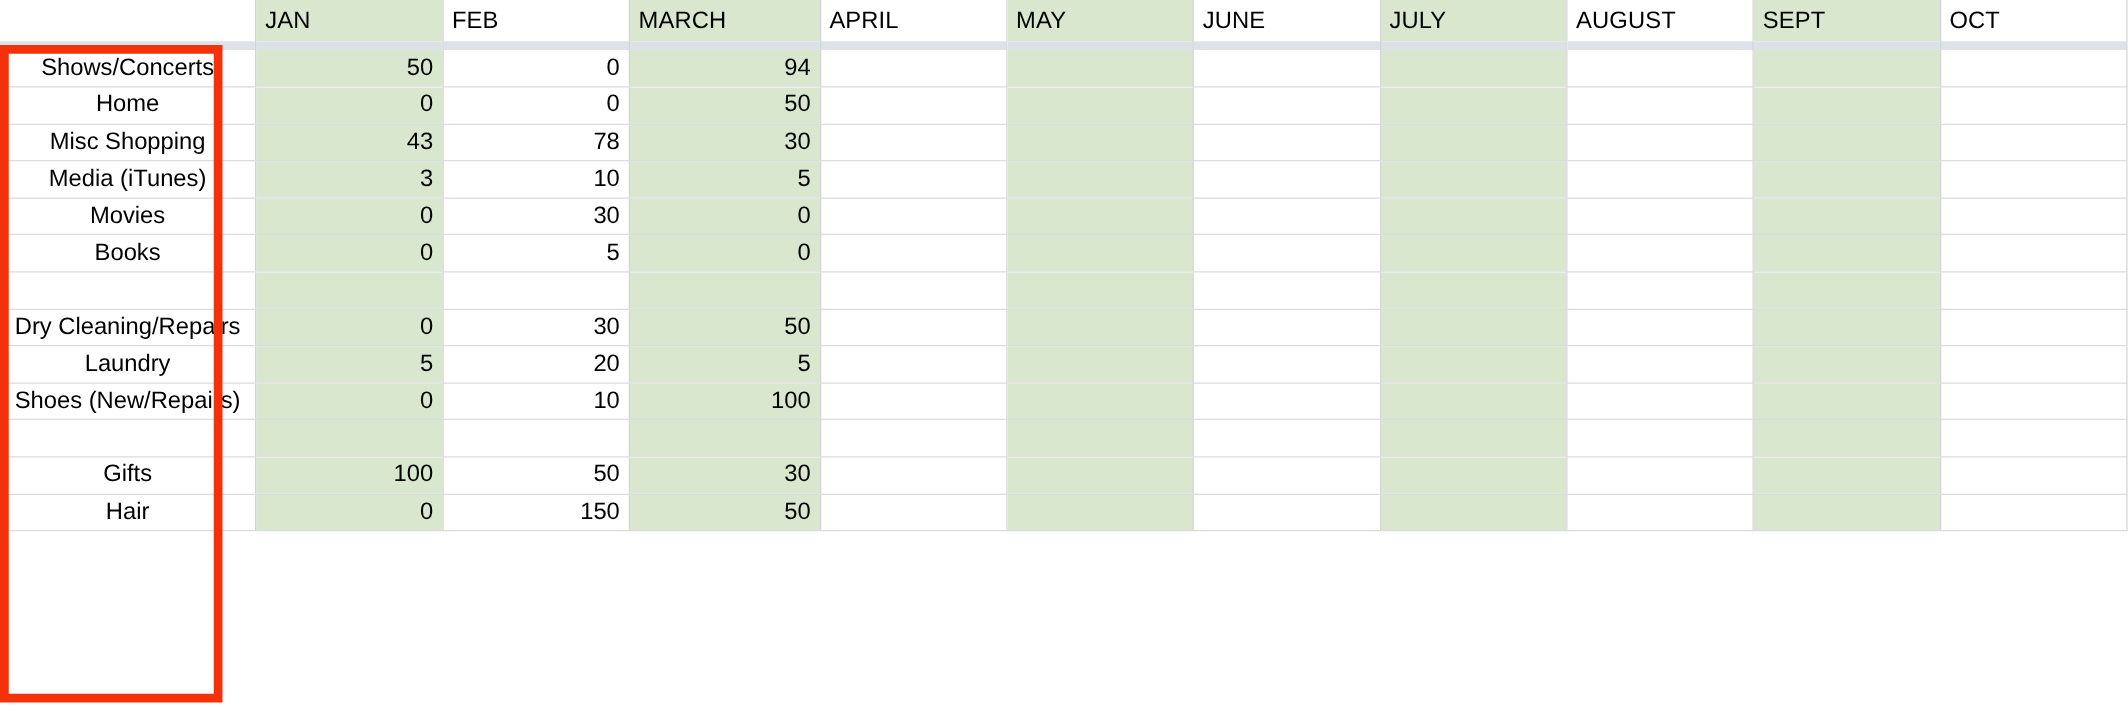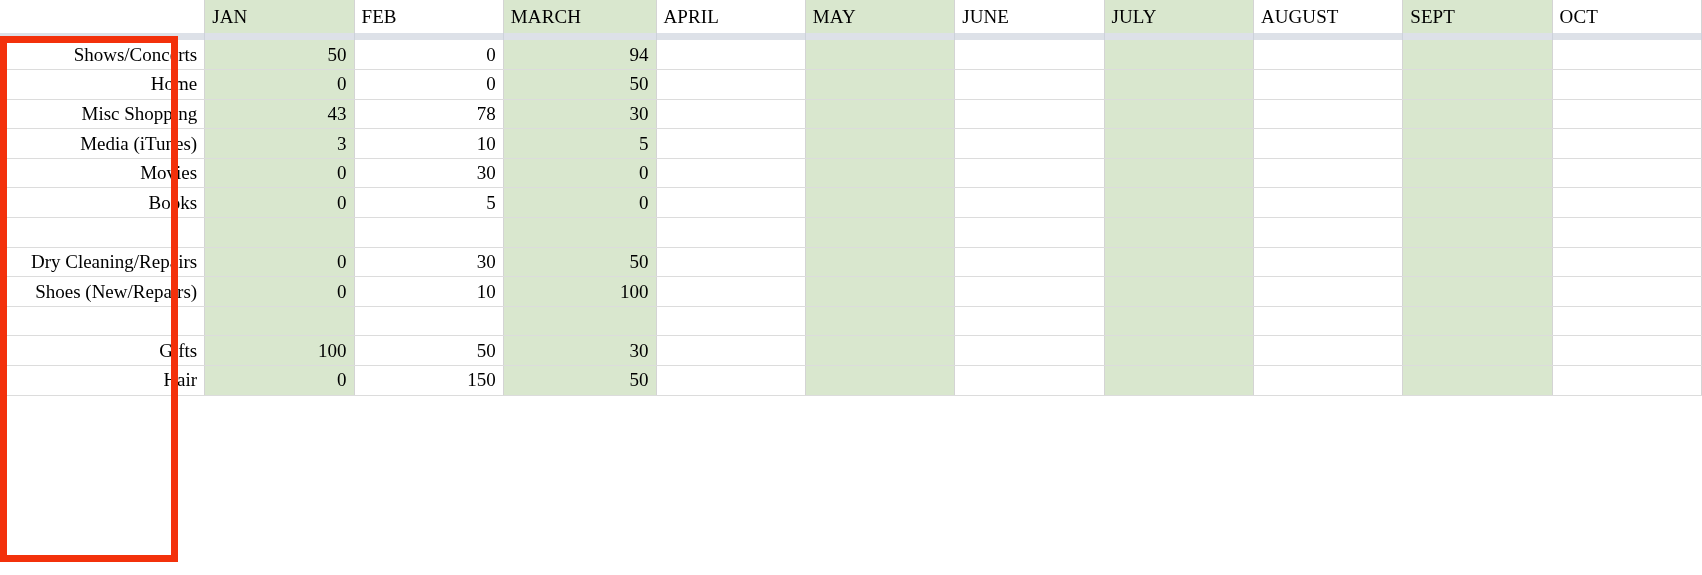--- a/index.html
+++ b/index.html
@@ -2,21 +2,21 @@
 <html><head>
 <meta charset="utf-8">
 <style>
   html,body{margin:0;padding:0;}
   body{
     width:1702px;height:575px;overflow:hidden;
     background:#ffffff;
     font-family:"Liberation Sans", sans-serif;
     -webkit-font-smoothing:antialiased;
   }
-  #sheet-wrap{position:relative;width:1702px;height:575px;font-family:Liberation Serif, serif;}
+  #sheet-wrap{position:relative;width:1702px;height:575px;}
 
   table.grid{
     border-collapse:collapse;
     table-layout:fixed;
     width:1702px;
     font-size:19px;
     color:#000;
   }
   table.grid td,table.grid th{
     padding:0 7px;
@@ -53,21 +53,21 @@
     border-right:1px solid #cdd2db;
     border-bottom:none;
   }
   tr.sep-row td.sep-label{background:#dde1e8;}
 
   
   .tint{background:#d9e7ce;}
   .plain{background:#ffffff;}
 
   td.num{text-align:right;font-variant-numeric:tabular-nums;}
-  td.lbl{text-align:right;background:#ffffff;}
+  td.lbl{text-align:center;background:#ffffff;}
   td.spacer{height:29.6px;}
 
   
   #red-box{
     position:absolute;
     left:0px;top:36px;
     width:178px;height:526px;
     border:7px solid #f3310b;
     box-sizing:border-box;
     pointer-events:none;
@@ -220,20 +220,33 @@
           <td class="num tint">50</td>
           <td class="num plain"></td>
           <td class="num tint"></td>
           <td class="num plain"></td>
           <td class="num tint"></td>
           <td class="num plain"></td>
           <td class="num tint"></td>
           <td class="num plain"></td>
         </tr>
         <tr>
+          <td class="lbl">Laundry</td>
+          <td class="num tint">5</td>
+          <td class="num plain">20</td>
+          <td class="num tint">5</td>
+          <td class="num plain"></td>
+          <td class="num tint"></td>
+          <td class="num plain"></td>
+          <td class="num tint"></td>
+          <td class="num plain"></td>
+          <td class="num tint"></td>
+          <td class="num plain"></td>
+        </tr>
+        <tr>
           <td class="lbl">Shoes (New/Repairs)</td>
           <td class="num tint">0</td>
           <td class="num plain">10</td>
           <td class="num tint">100</td>
           <td class="num plain"></td>
           <td class="num tint"></td>
           <td class="num plain"></td>
           <td class="num tint"></td>
           <td class="num plain"></td>
           <td class="num tint"></td>

